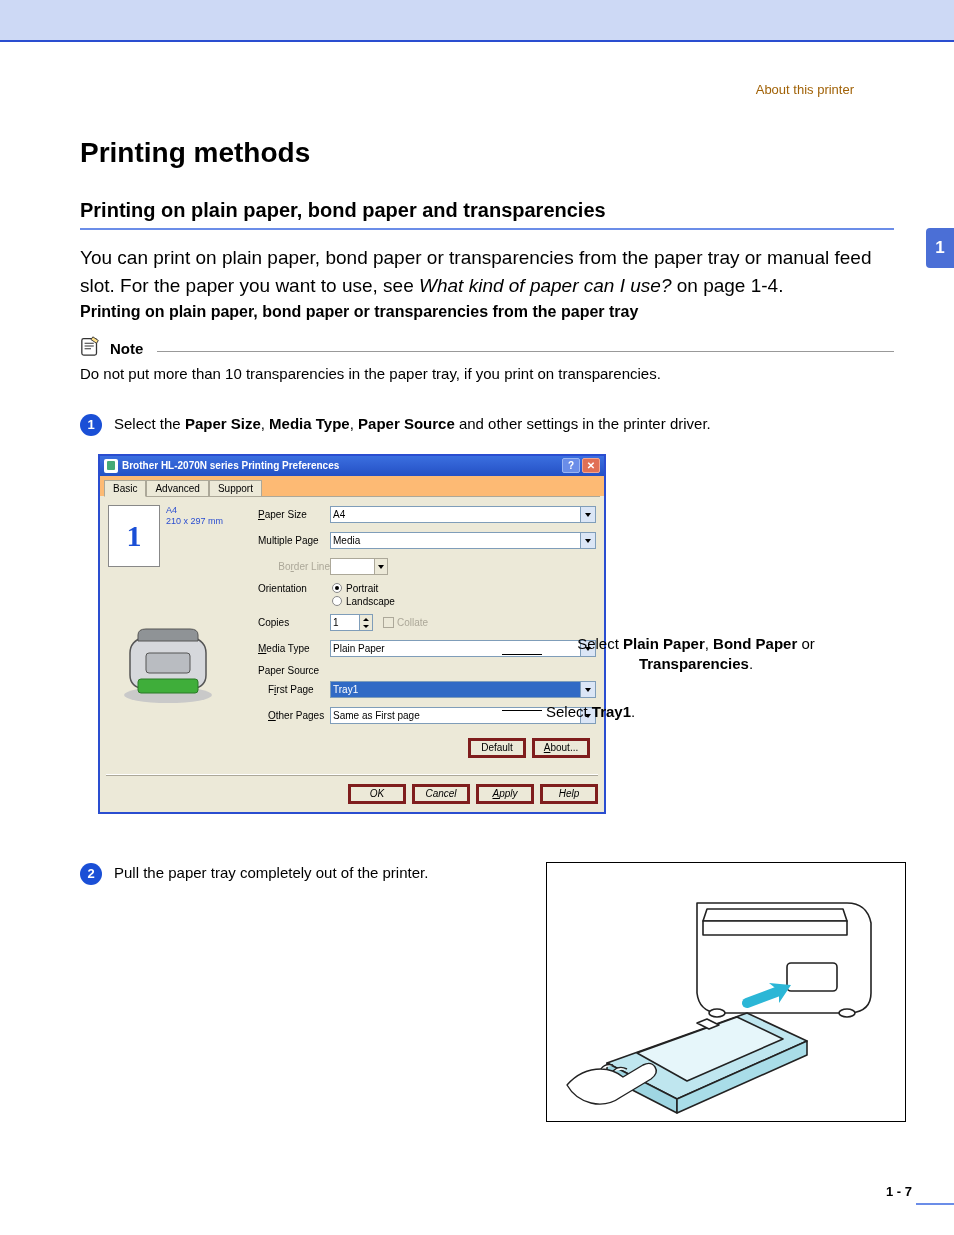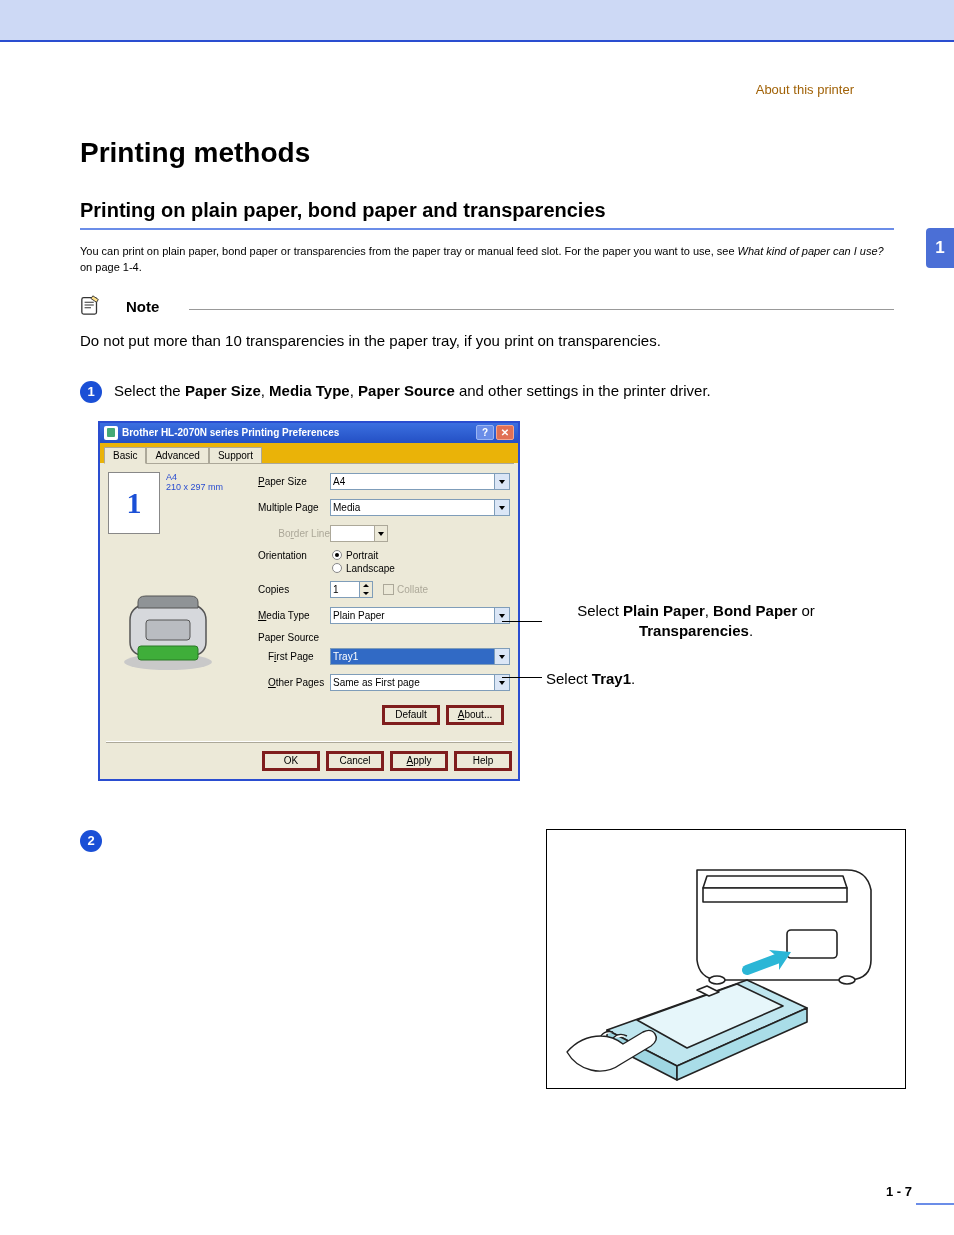--- a/index.html
+++ b/index.html
@@ -26,57 +26,57 @@
     font-size: 17px;
     display: flex;
     align-items: center;
     justify-content: center;
     border-radius: 4px 0 0 4px;
   }
   .content { padding: 0 60px 0 80px; }
   h1 { font-size: 28px; font-weight: bold; margin-top: 40px; margin-bottom: 30px; }
   h2 { font-size: 20px; font-weight: bold; margin-bottom: 6px; }
   .h2-line { height: 2px; background: #6b8de8; width: 100%; margin-bottom: 14px; }
-  .para { font-size: 11px; line-height: 1.45; margin-bottom: 18px; }
+  .para { font-size: 19px; line-height: 1.45; margin-bottom: 4px; }
   .para em { font-style: italic; }
   h3 { font-size: 16px; font-weight: bold; margin-bottom: 14px; }
-  .note-row { display: flex; align-items: center; gap: 24px; margin-bottom: 10px; }
+  .note-row { display: flex; align-items: center; gap: 8px; margin-bottom: 2px; }
   .note-icon svg { width: 22px; height: 22px; }
   .note-label { font-weight: bold; font-size: 15px; }
   .note-line { flex: 1; height: 1px; background: #999; margin-left: 6px; margin-top: 6px; }
   .note-text { font-size: 15px; margin-bottom: 28px; line-height: 1.45; }
   .step { display: flex; gap: 12px; margin-bottom: 18px; font-size: 15px; line-height: 1.5; }
   .step-num {
     width: 22px; height: 22px; border-radius: 50%; background: #1a4fd6; color: #fff;
     font-weight: bold; font-size: 13px; display: flex; align-items: center; justify-content: center; flex-shrink: 0;
     margin-top: 1px;
   }
   .step-body b { font-weight: bold; }
 
   
   .dialog-annot-wrap { position: relative; margin-left: 18px; margin-bottom: 28px; height: 380px; }
   .dialog {
     position: absolute; left: 0; top: 0;
-    width: 422px; border: 2px solid #2a4dd0; background: #ece9d8;
+    width: 508px; border: 2px solid #2a4dd0; background: #ece9d8;
     font-family: "Tahoma", Arial, sans-serif; font-size: 10px;
   }
   .titlebar {
     background: linear-gradient(#3b6fe0, #2450c4);
     color: #fff; height: 20px; display: flex; align-items: center; padding: 0 4px; font-size: 10px; font-weight: bold;
   }
   .titlebar .t-icon { width:14px; height:14px; background:#fff; margin-right:4px; display:inline-block; border-radius:2px; position:relative;}
   .titlebar .t-icon::after { content:""; position:absolute; left:3px; top:2px; width:8px; height:9px; background:#4a7; border-radius:1px;}
   .titlebar .spacer { flex: 1; }
   .titlebar .winbtn {
     width: 18px; height: 15px; margin-left: 2px; display: flex; align-items: center; justify-content: center;
     font-size: 10px; font-weight: bold; border-radius: 2px;
   }
   .helpbtn { background: #6a8de8; color:#fff; border:1px solid #9bb5f2;}
   .closebtn { background: #e17055; color:#fff; border:1px solid #f4a58e;}
-  .tabs { display:flex; padding: 4px 4px 0 4px; gap:0; background:#eab308;}
+  .tabs { display:flex; padding: 4px 4px 0 4px; gap:0; background:#fdba74;}
   .tab { padding: 2px 8px; font-size: 10px; border:1px solid #aca899; border-bottom:none; background:#ece9d8; position:relative;}
   .tab.active { background:#ece9d8; border-bottom:1px solid #ece9d8; z-index:2; margin-bottom:-1px;}
   .tab:not(.active){ background:#ece9d8; }
   .tab-underline { border-top:1px solid #aca899; margin:0 4px; }
   .dialog-body { padding: 8px; display:flex; gap:10px; }
   .left-col { width: 140px; }
   .preview-box { width: 52px; height:62px; border:1px solid #888; background:#fff; display:flex; align-items:center; justify-content:center; margin-bottom:4px; position:relative; }
   .preview-box .pnum { color:#1a4fd6; font-weight:bold; font-size:30px; font-family: Georgia, serif;}
   .preview-row { display:flex; gap:6px; align-items:flex-start;}
   .preview-meta { font-size:9px; color:#2a4dd0; line-height:1.2;}
@@ -145,20 +145,21 @@
 <div class="content">
   <h1>Printing methods</h1>
 
   <h2>Printing on plain paper, bond paper and transparencies</h2>
   <div class="h2-line"></div>
 
   <p class="para">
     <span>You can print on plain paper, bond paper or transparencies from the paper tray or manual feed slot. For the paper you want to use, see </span><em>What kind of paper can I use?</em><span> on page 1-4.</span>
   </p>
 
+  <h3>Printing on plain paper, bond paper or transparencies from the paper tray</h3>
 
   <div class="note-row">
     <span class="note-icon">
       <svg viewBox="0 0 24 24">
             <rect x="2" y="4" width="16" height="18" rx="2" fill="#fff" stroke="#333" stroke-width="1.4"></rect>
             <path d="M5 9h10M5 12h10M5 15h7" stroke="#333" stroke-width="1.2"></path>
             <path d="M14 2l6 4-2 3-6-4z" fill="#ffe08a" stroke="#333" stroke-width="1"></path>
           </svg>
     </span>
     <span class="note-label">Note</span>
@@ -279,21 +280,21 @@
                   <span class="arrow"></span>
                 </div>
           </div>
           <div class="btn-row" style="margin-top:8px;">
             <div class="btn">Default</div>
             <div class="btn"><span class="ul">A</span>bout...</div>
           </div>
         </div>
       </div>
       <div class="sep-line"></div>
-      <div class="btn-row" style="padding-bottom:8px;">
+      <div class="btn-row" style="padding-bottom:8px;font-style:italic;">
         <div class="btn">OK</div>
         <div class="btn">Cancel</div>
         <div class="btn"><span class="ul">A</span>pply</div>
         <div class="btn">Help</div>
       </div>
     </div>
 
     <div class="annot-line" style="left:404px; top:200px; width:40px;"></div>
     <div class="annot" style="left:448px; top:180px; width:300px;">
       <span>Select </span><b>Plain Paper</b><span>, </span><b>Bond Paper</b><span> or </span><b>Transparencies</b><span>.</span>
@@ -302,20 +303,21 @@
     <div class="annot-line" style="left:404px; top:256px; width:40px;"></div>
     <div class="annot" style="left:448px; top:248px;">
       <span>Select </span><b>Tray1</b><span>.</span>
     </div>
   </div>
 
   <div class="step2-wrap">
     <div class="step2-left">
       <div class="step">
         <div class="step-num">2</div>
+        <div class="step-body">Pull the paper tray completely out of the printer.</div>
       </div>
     </div>
     <div class="tray-fig">
       <svg viewBox="0 0 360 260" width="360" height="260">
 
         <g stroke="#222" stroke-width="1.6" fill="#fff" stroke-linejoin="round">
           <path d="M150 40 L300 40 Q320 40 324 60 L324 130 Q324 148 304 150 L170 150 Q152 148 150 130 Z"></path>
           <path d="M160 46 L296 46 L300 58 L156 58 Z" fill="#fff"></path>
           <path d="M156 58 L300 58 L300 72 L156 72 Z" fill="#fff"></path>
           <rect x="240" y="100" width="50" height="28" rx="4"></rect>

